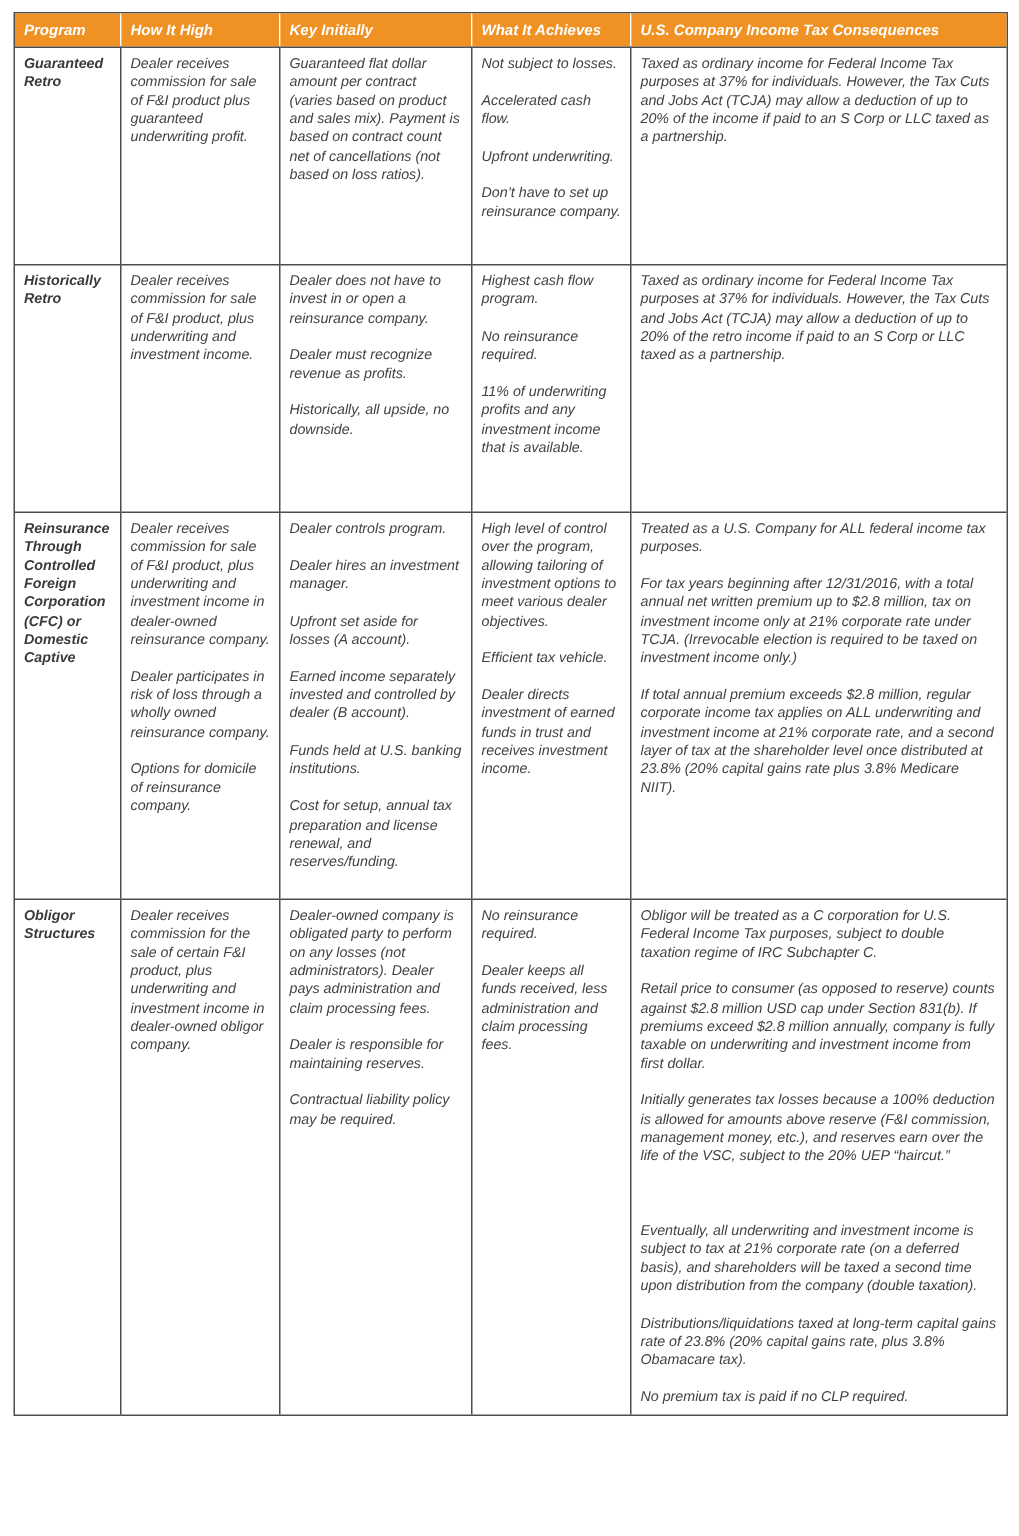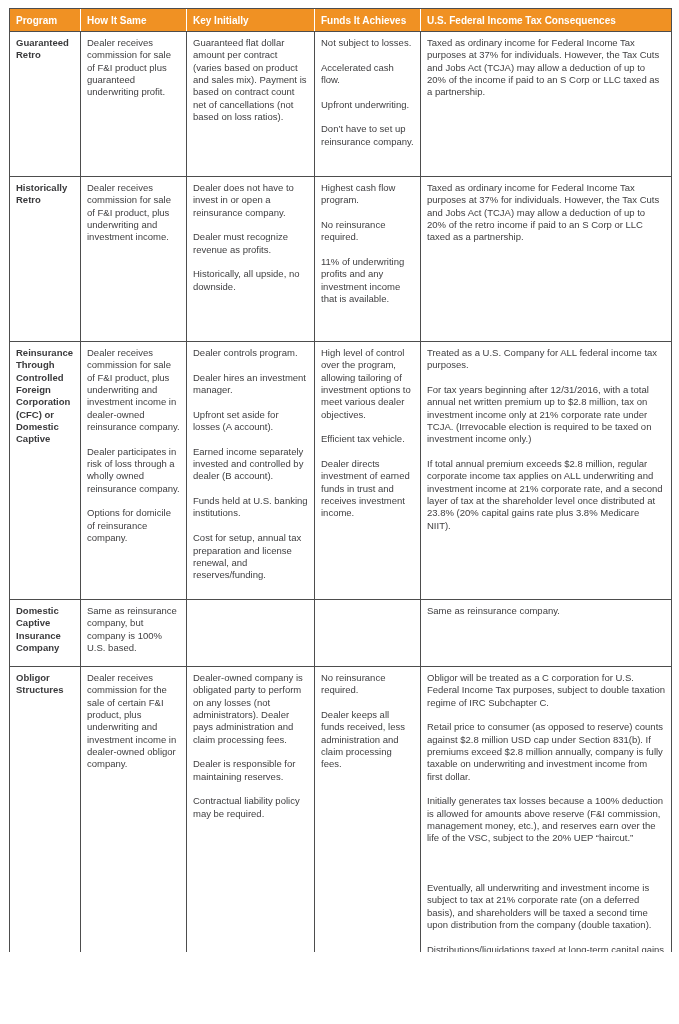--- a/index.html
+++ b/index.html
@@ -7,20 +7,21 @@
     padding: 0;
     background: #ffffff;
     font-family: "Liberation Sans", sans-serif;
   }
   .page {
     width: 679px;
     height: 952px;
     background: #ffffff;
     box-sizing: border-box;
     padding: 8px 9px;
+    font-style: italic;
   }
   table.program-table {
     width: 661px;
     border-collapse: separate;
     border-spacing: 0;
     border: 1px solid #4d4d4d;
     table-layout: fixed;
   }
   col.c-program  { width: 71px; }
   col.c-how      { width: 106px; }
@@ -78,24 +79,24 @@
     <colgroup>
       <col class="c-program">
         <col class="c-how">
         <col class="c-key">
         <col class="c-achieve">
         <col class="c-tax">
     </colgroup>
     <thead>
       <tr>
         <th>Program</th>
-        <th>How It Same</th>
+        <th>How It High</th>
         <th>Key Initially</th>
-        <th>Funds It Achieves</th>
-        <th>U.S. Federal Income Tax Consequences</th>
+        <th>What It Achieves</th>
+        <th>U.S. Company Income Tax Consequences</th>
       </tr>
     </thead>
     <tbody>
       <tr>
         <td class="program-cell">Guaranteed Retro</td>
         <td>Dealer receives commission for sale of F&amp;I product plus guaranteed underwriting profit.</td>
         <td>Guaranteed flat dollar amount per contract (varies based on product and sales mix). Payment is based on contract count net of cancellations (not based on loss ratios).</td>
         <td>Not subject to losses.
 
 Accelerated cash flow.
@@ -143,27 +144,20 @@
 Efficient tax vehicle.
 
 Dealer directs investment of earned funds in trust and receives investment income.</td>
         <td>Treated as a U.S. Company for ALL federal income tax purposes.
 
 For tax years beginning after 12/31/2016, with a total annual net written premium up to $2.8 million, tax on investment income only at 21% corporate rate under TCJA. (Irrevocable election is required to be taxed on investment income only.)
 
 If total annual premium exceeds $2.8 million, regular corporate income tax applies on ALL underwriting and investment income at 21% corporate rate, and a second layer of tax at the shareholder level once distributed at 23.8% (20% capital gains rate plus 3.8% Medicare NIIT).</td>
       </tr>
       <tr>
-        <td class="program-cell">Domestic Captive Insurance Company</td>
-        <td>Same as reinsurance company, but company is 100% U.S. based.</td>
-        <td></td>
-        <td></td>
-        <td>Same as reinsurance company.</td>
-      </tr>
-      <tr>
         <td class="program-cell">Obligor Structures</td>
         <td>Dealer receives commission for the sale of certain F&amp;I product, plus underwriting and investment income in dealer-owned obligor company.</td>
         <td>Dealer-owned company is obligated party to perform on any losses (not administrators). Dealer pays administration and claim processing fees.
 
 Dealer is responsible for maintaining reserves.
 
 Contractual liability policy may be required.</td>
         <td>No reinsurance required.
 
 Dealer keeps all funds received, less administration and claim processing fees.</td>

